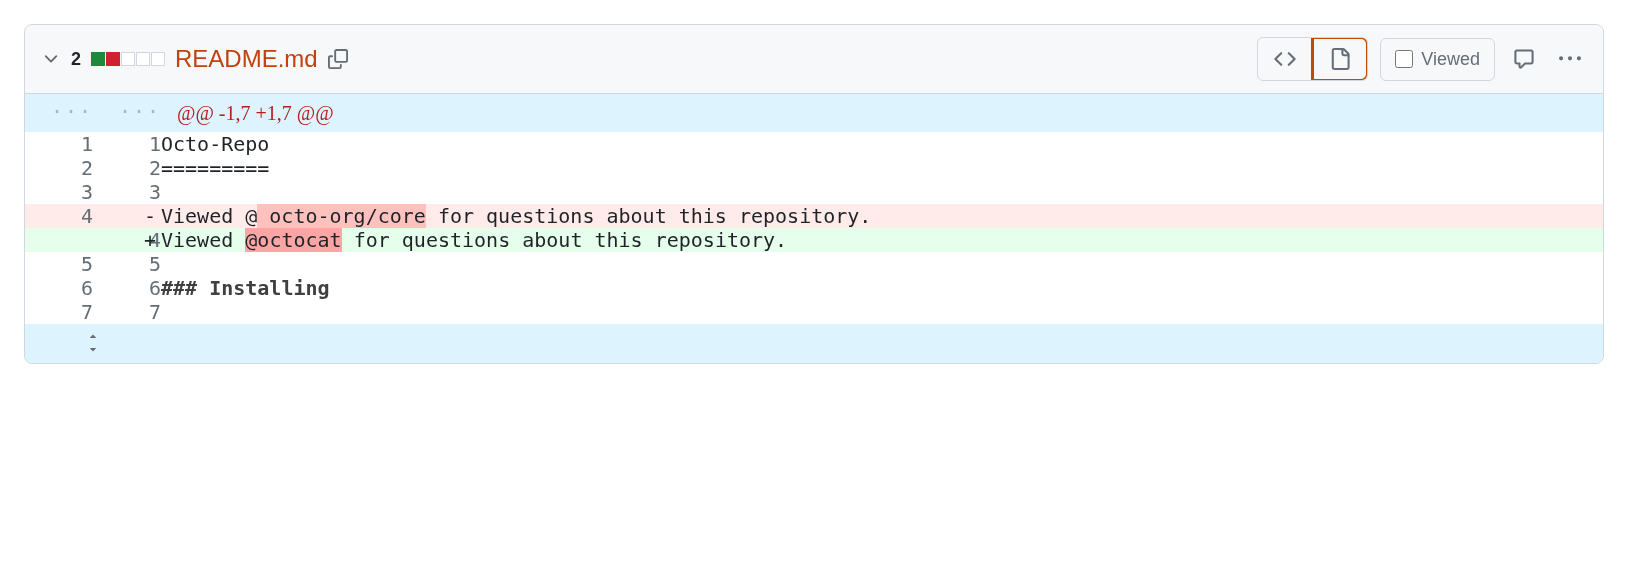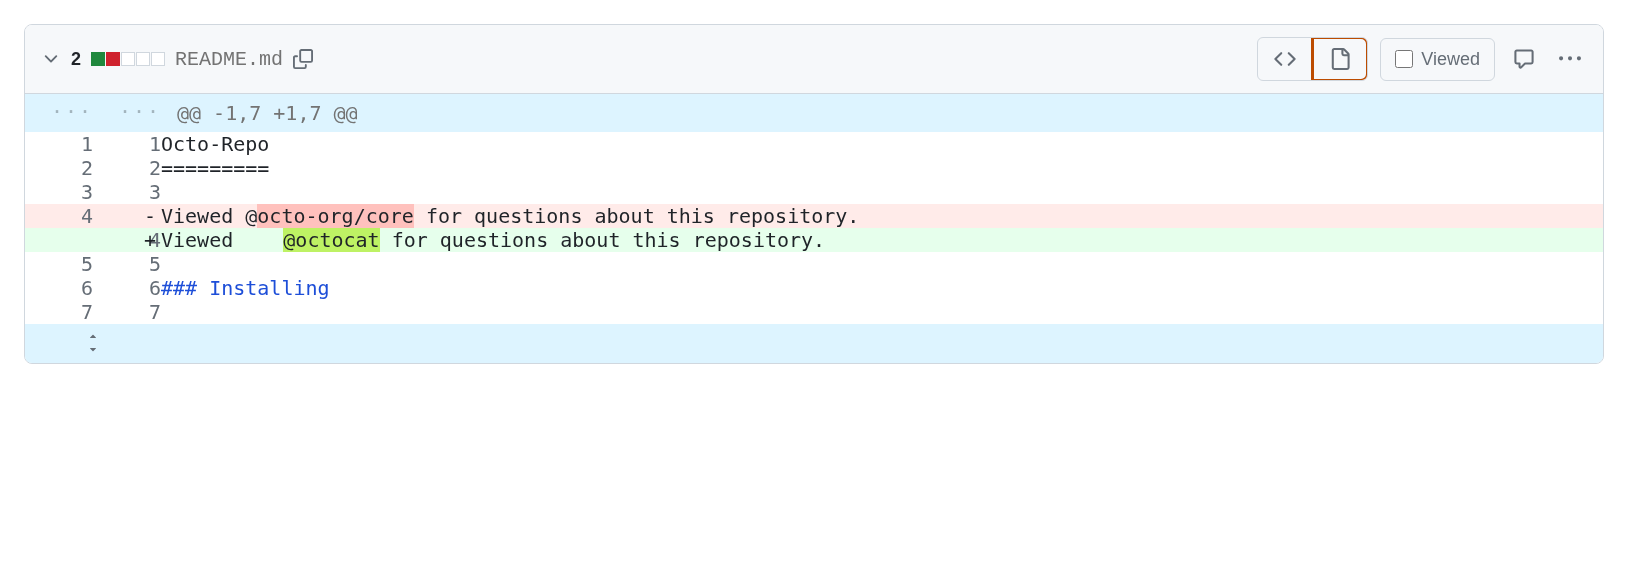--- a/index.html
+++ b/index.html
@@ -49,23 +49,23 @@
     }
     .diffstat span {
       width: 14px;
       height: 14px;
       display: inline-block;
     }
     .diffstat .added { background: #1f883d; }
     .diffstat .removed { background: #cf222e; }
     .diffstat .neutral { background: #ffffff; border: 1px solid #d0d7de; }
     .filename {
-      font-family: Liberation Mono, monospace;
-      font-size: 20px;
-      color: #737373;
+      font-family: Liberation Sans, sans-serif;
+      font-size: 24px;
+      color: #c2410c;
     }
     .copy-icon {
       color: #656d76;
       cursor: pointer;
       display: flex;
       align-items: center;
     }
     .header-right {
       display: flex;
       align-items: center;
@@ -140,51 +140,52 @@
       color: #656d76;
       user-select: none;
       background: #ffffff;
     }
     .hunk-row .line-num {
       background: #ddf4ff;
       color: rgba(31,35,40,0.3);
     }
     .hunk-row .line-content {
       background: #ddf4ff;
-      color: #737373;
+      color: #b91c1c;
       padding: 7px 16px;
+      font-family: Liberation Serif, serif;
     }
     .line-content {
       padding: 7px 16px 7px 24px;
       white-space: pre;
       width: 100%;
     }
     .deletion-row .line-num { background: #ffebe9; }
     .deletion-row .line-content { background: #ffebe9; }
     .addition-row .line-num { background: #e6ffec; }
     .addition-row .line-content { background: #e6ffec; }
-    .deletion-highlight { background: #ffc1bd; }
-    .addition-highlight { background: #bef264; margin-left: 38px; }
+    .deletion-highlight { background: #ffc1bd; padding-left: 12px; }
+    .addition-highlight { background: #fca5a5; }
     .expand-row td {
       background: #ddf4ff;
       padding: 6px 0;
     }
     .expand-row .expand-cell {
       text-align: center;
     }
     .expand-icon {
       color: #656d76;
       display: inline-flex;
       align-items: center;
       justify-content: center;
       padding: 4px 0;
     }
     .md-header {
-      color: #1d4ed8;
-      font-weight: 400;
+      color: #404040;
+      font-weight: 700;
     }
     .marker {
       display: inline-block;
       width: 22px;
       margin-left: -22px;
       text-align: center;
       user-select: none;
     }
     .dots {
       letter-spacing: 2px;

